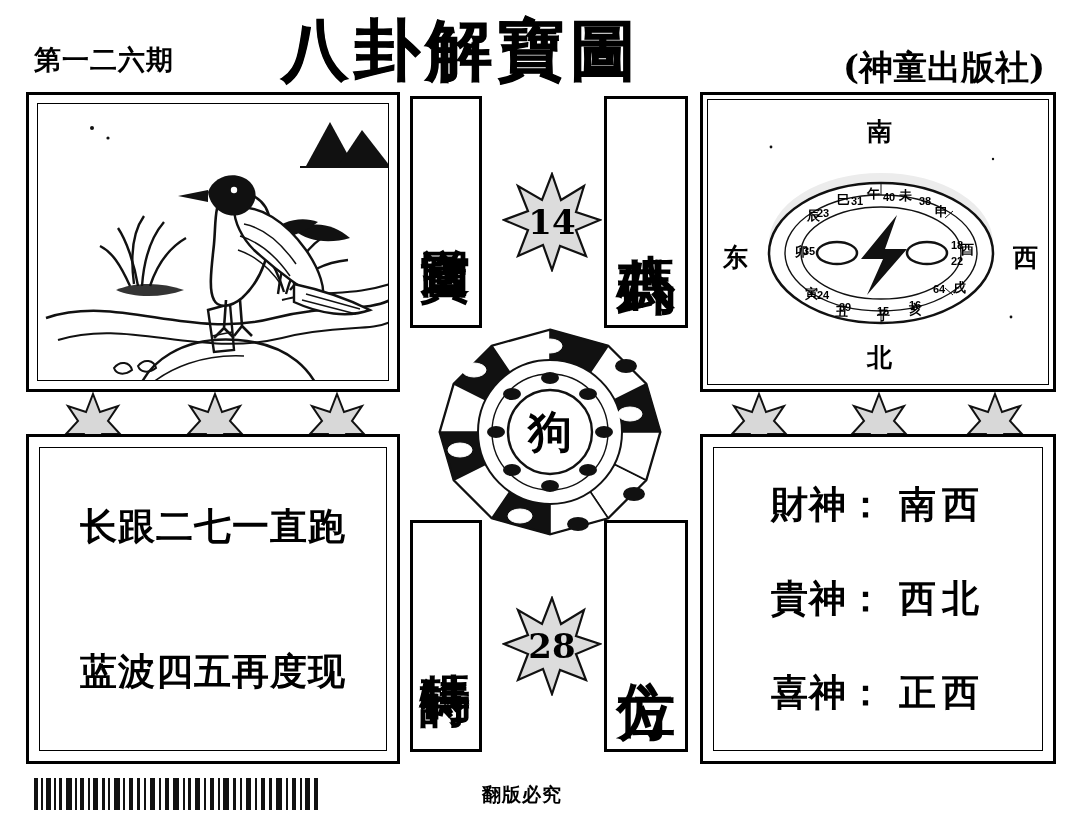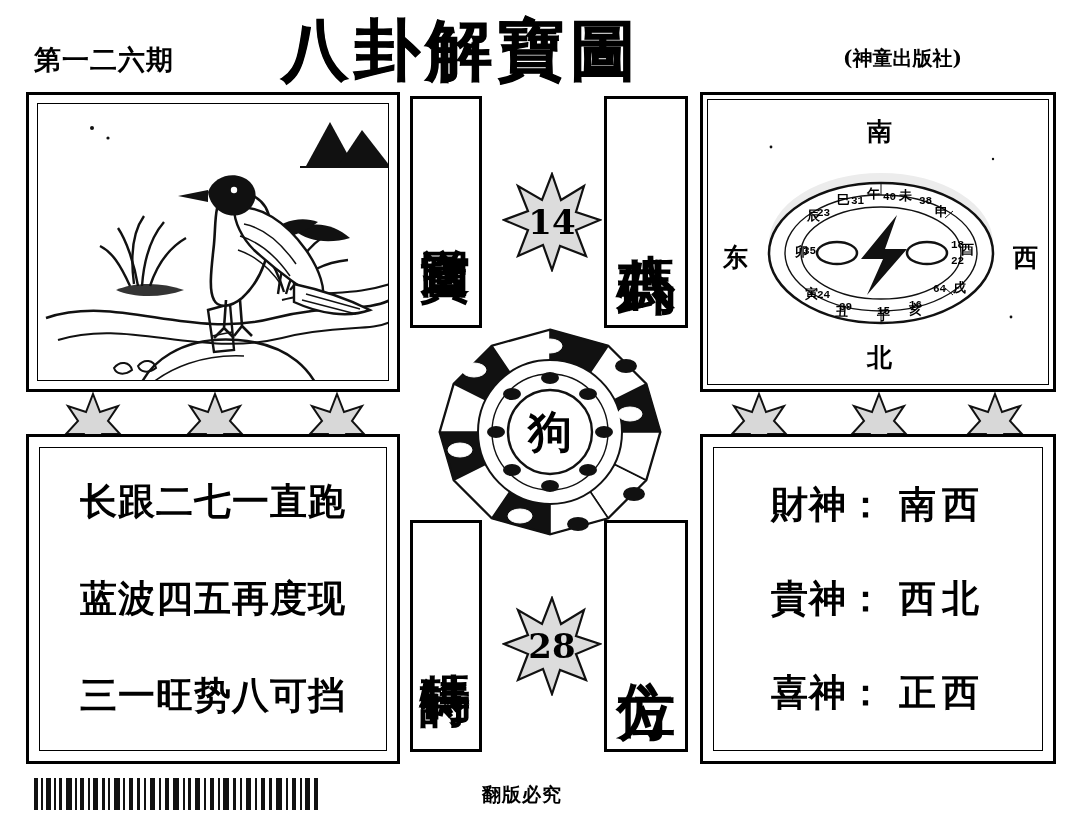--- a/index.html
+++ b/index.html
@@ -41,21 +41,21 @@
     font-weight: 700;
     letter-spacing: 6px;
     white-space: nowrap;
     -webkit-text-stroke: 1px #000;
   }
   .publisher {
     position: absolute;
     left: 843px;
     top: 45px;
     font-family: "DejaVu Serif", serif;
-    font-size: 20px;
+    font-size: 34px;
     font-weight: 700;
     white-space: nowrap;
   }
 
   
   .box {
     position: absolute;
     border: 3px solid #000;
     background: #fff;
     box-sizing: border-box;
@@ -198,21 +198,21 @@
 
   
   .compass-dir {
     position: absolute;
     font-family: "DejaVu Serif", serif;
     font-size: 25px;
     font-weight: 700;
   }
   .ring-num {
     position: absolute;
-    font-family: Liberation Mono, monospace;
+    font-family: Liberation Sans, sans-serif;
     font-size: 11px;
     font-weight: 700;
   }
   .ring-cn {
     position: absolute;
     font-family: "DejaVu Serif", serif;
     font-size: 13px;
     font-weight: 700;
   }
 </style>
@@ -468,21 +468,20 @@
       <div class="ring-cn" style="left:94px; top:182px;">寅</div>
       <div class="ring-cn" style="left:84px; top:140px;">卯</div>
       <div class="ring-cn" style="left:96px; top:104px;">辰</div>
     </div>
   </div>
 
   <div class="box" id="poem-box">
     <div class="poem-lines">
       <div class="poem-line">长跟二七一直跑</div>
       <div class="poem-line">蓝波四五再度现</div>
-      <div class="poem-line">三一旺势八可挡</div>
     </div>
   </div>
 
   <div class="box" id="gods-box">
     <div class="gods-inner">
       <div class="god-row">
         <span class="god-label">財神：</span>
         <span class="god-value">南西</span>
       </div>
       <div class="god-row">

